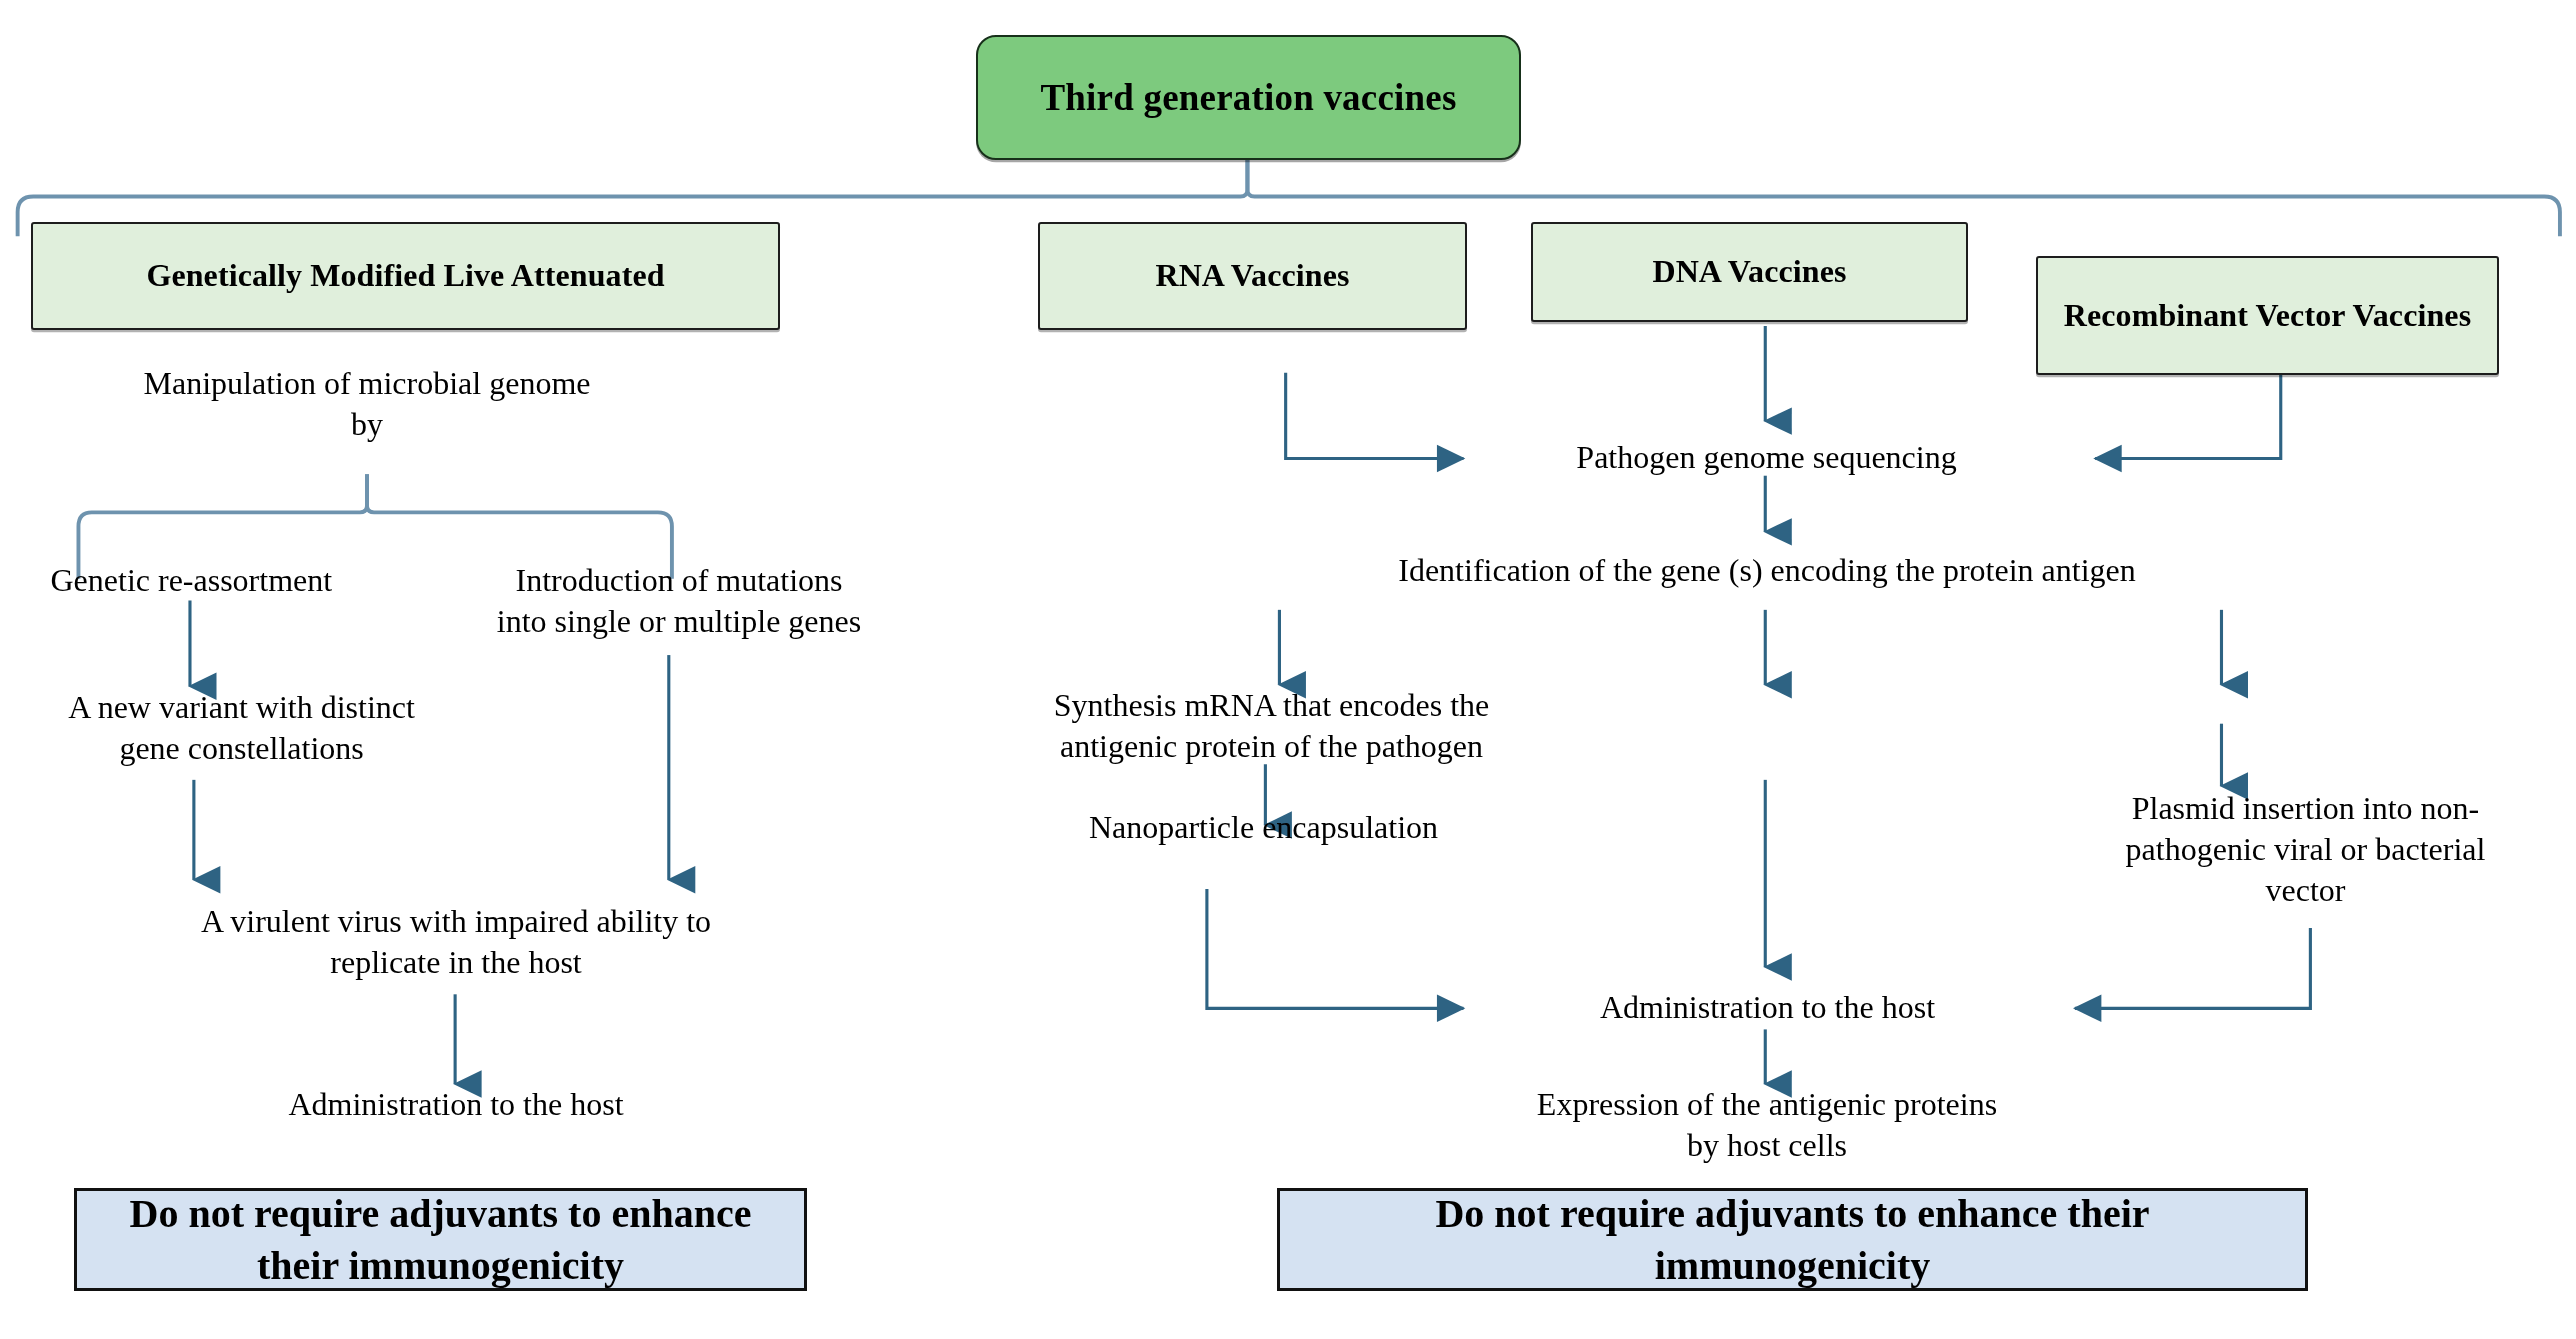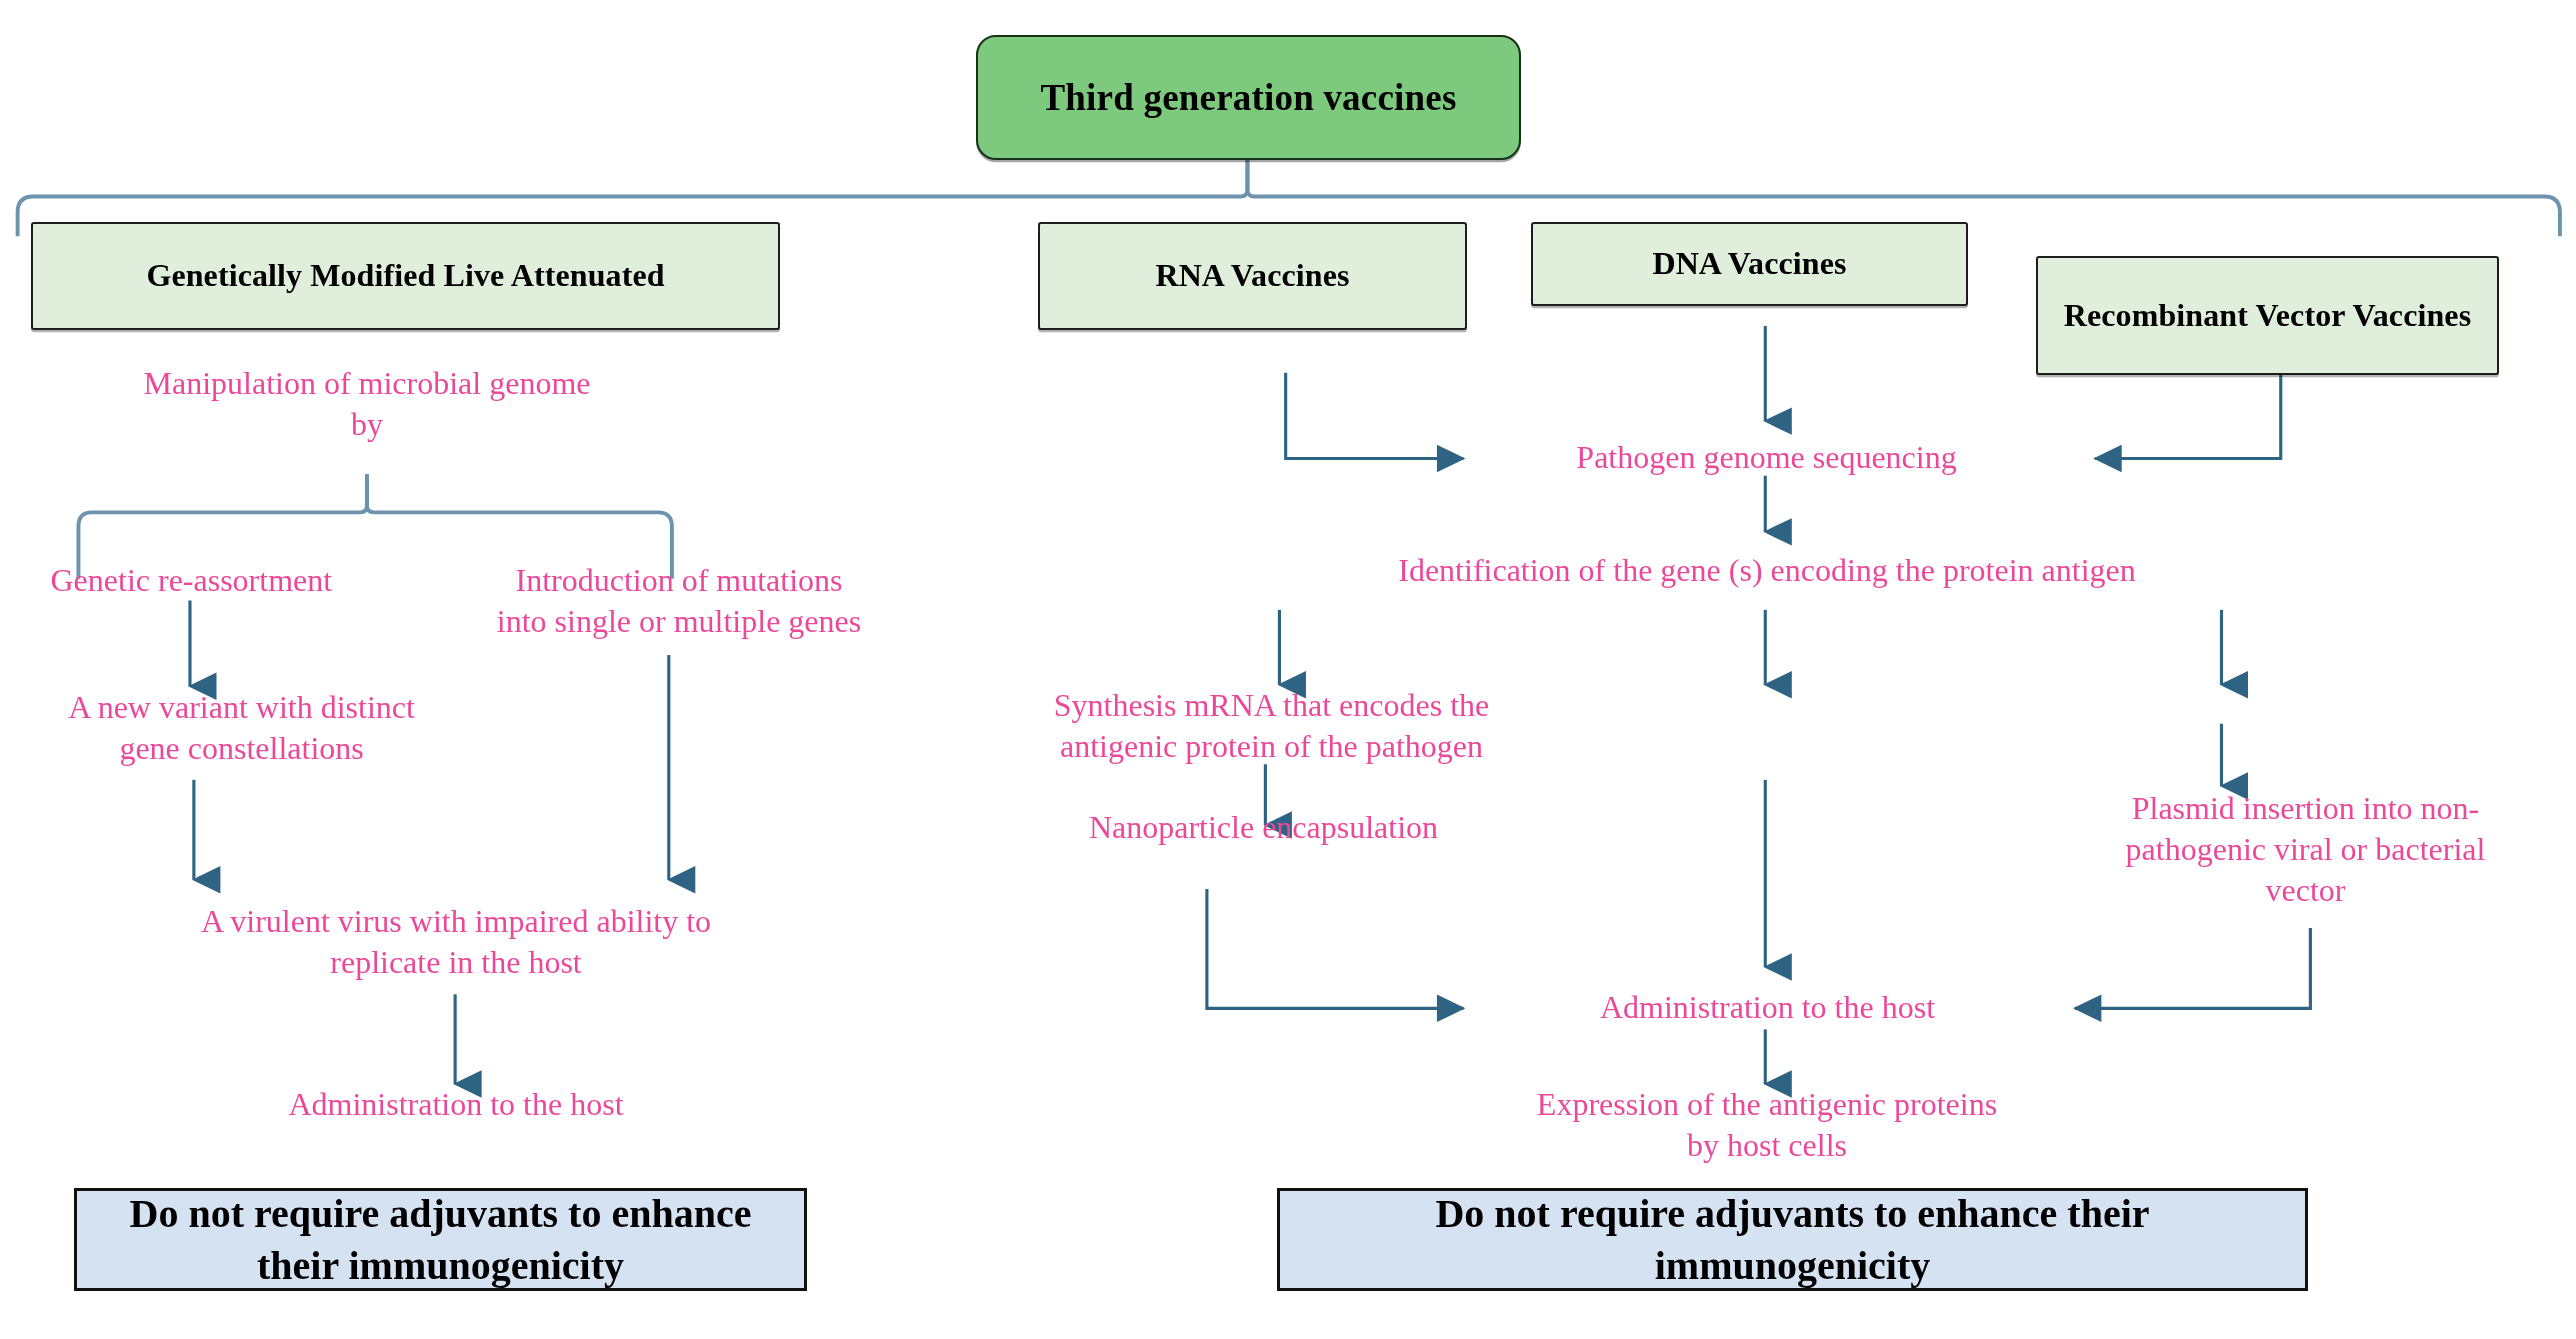--- a/index.html
+++ b/index.html
@@ -14,21 +14,21 @@
        font-weight:bold;font-size:37px;letter-spacing:0.2px;
        box-shadow:0 2.3px 0 rgba(0,0,0,.35);}
   .box-cat{background:#E0EFDC;border:2.3px solid #1d1d1d;border-radius:3px;
        font-weight:bold;font-size:32px;letter-spacing:0.1px;
        box-shadow:0 2.3px 0 rgba(0,0,0,.3);}
   .box-foot{background:#D5E2F2;border:3.1px solid #111;border-radius:0;
        font-weight:bold;font-size:40px;line-height:1.3;}
 
   
   .txt{position:absolute;text-align:center;font-size:32px;line-height:1.28;
-       color:#ec4899;white-space:pre-line;}
+       color:#000000;white-space:pre-line;}
 
   
   #links{position:absolute;left:0;top:0;width:2576px;height:1339px;
          pointer-events:none;}
 </style>
 </head>
 <body>
 
 <div id="canvas">
 
@@ -98,21 +98,21 @@
   </div>
 
   <div class="box box-cat" style="left:31px;top:222px;width:749px;height:108px;">
     <span>Genetically Modified Live Attenuated</span>
   </div>
 
   <div class="box box-cat" style="left:1038px;top:222px;width:429px;height:108px;">
     <span>RNA Vaccines</span>
   </div>
 
-  <div class="box box-cat" style="left:1531px;top:222px;width:437px;height:84px;">
+  <div class="box box-cat" style="left:1531px;top:222px;width:437px;height:100px;">
     <span>DNA Vaccines</span>
   </div>
 
   <div class="box box-cat" style="left:2036px;top:212px;width:463px;height:119px;
        white-space:pre-line;margin-top:44px;">
     <span>Recombinant Vector Vaccines</span>
   </div>
 
   <div class="txt" style="left:47px;top:363px;width:640px;">Manipulation of microbial genome
 by</div>

